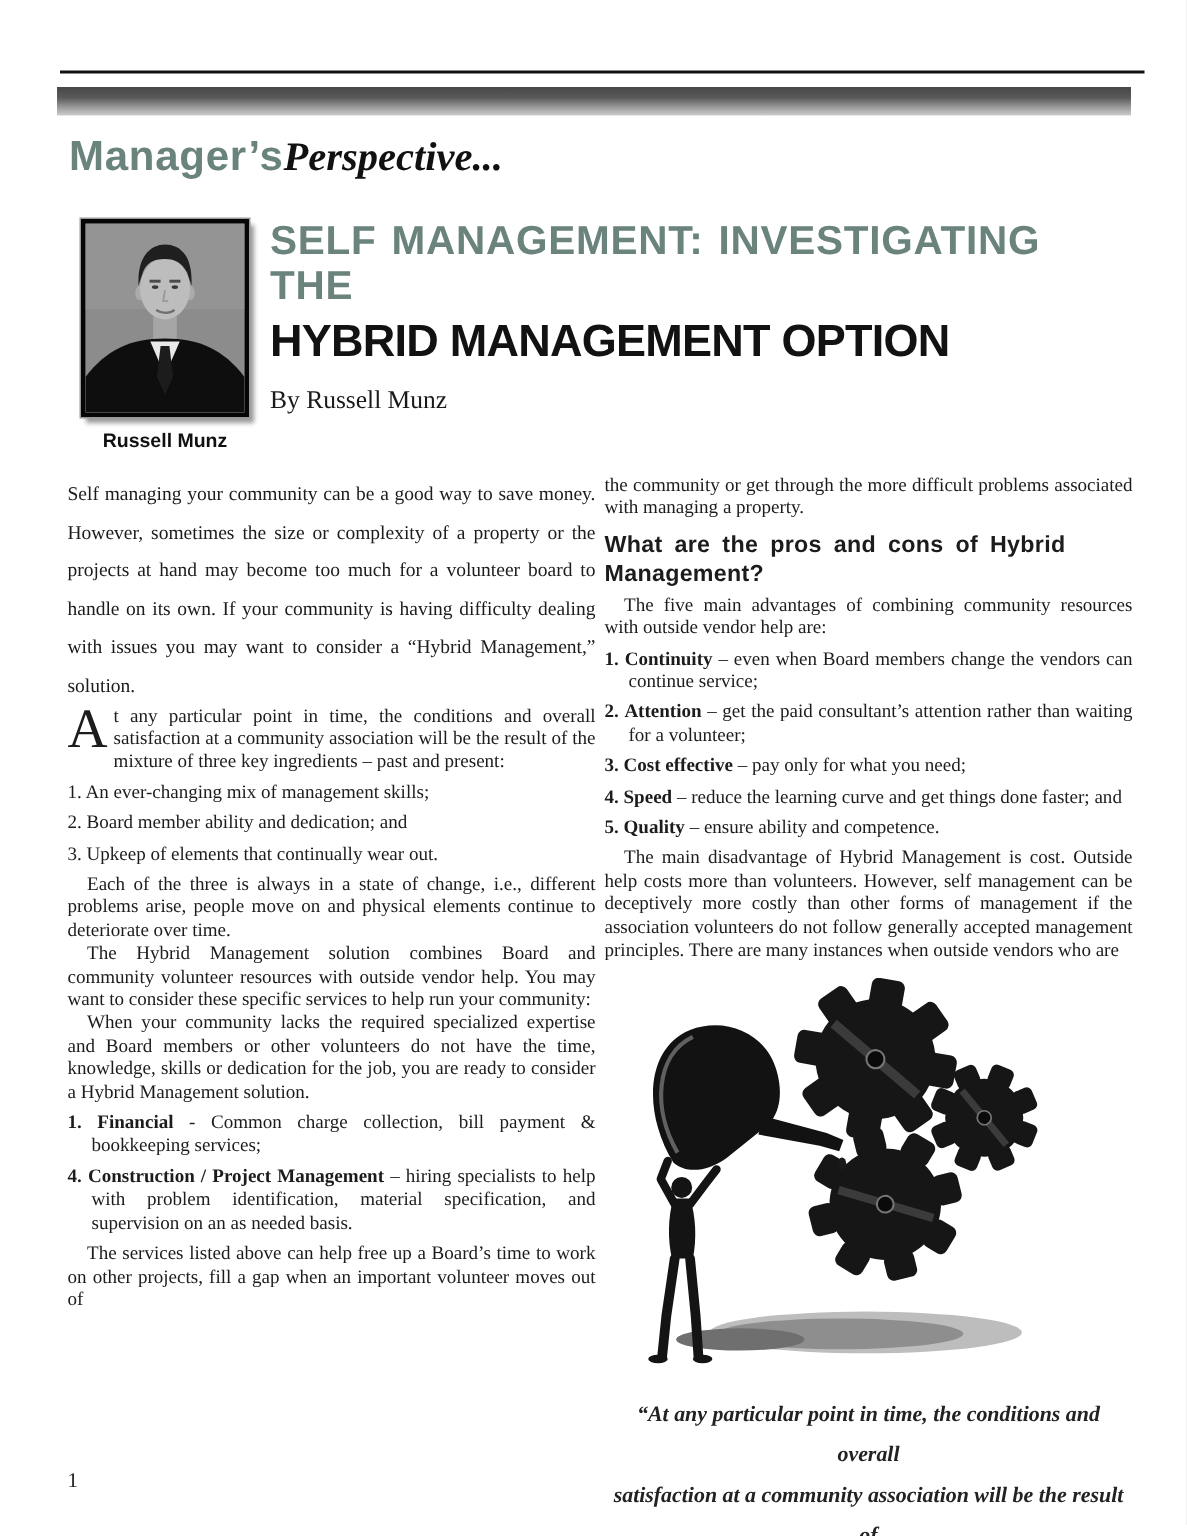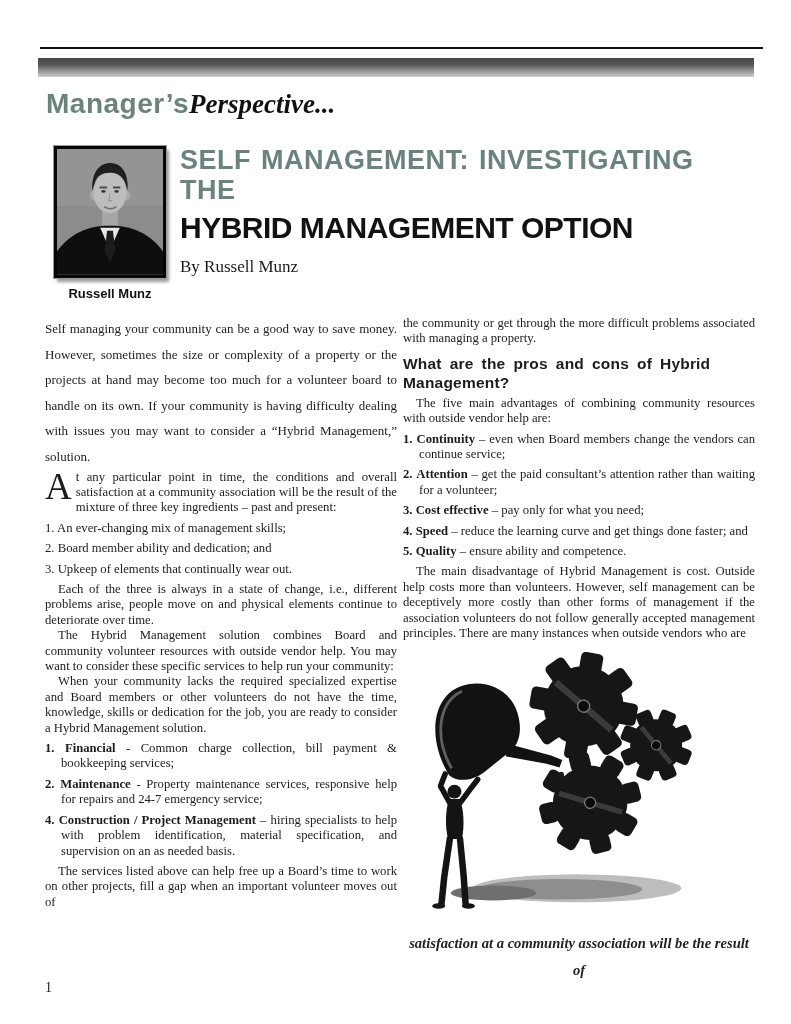--- a/index.html
+++ b/index.html
@@ -124,21 +124,20 @@
 
     <div class="num-item"><span>1.</span> <span>An ever-changing mix of management skills;</span></div>
     <div class="num-item"><span>2.</span> <span>Board member ability and dedication; and</span></div>
     <div class="num-item"><span>3.</span> <span>Upkeep of elements that continually wear out.</span></div>
 
     <p class="p-ind" style="margin-top:5px">Each of the three is always in a state of change, i.e., different problems arise, people move on and physical elements continue to deteriorate over time.</p>
     <p class="p-ind">The Hybrid Management solution combines Board and community volunteer resources with outside vendor help.  You may want to consider these specific services to help run your community:</p>
     <p class="p-ind">When your community lacks the required specialized expertise and Board members or other volunteers do not have the time, knowledge, skills or dedication for the job, you are ready to consider a Hybrid Management solution.</p>
 
     <div class="num-item"><strong>1.</strong> <strong>Financial</strong><span> - Common charge collection, bill payment &amp; bookkeeping services;</span></div>
-    <div class="num-item"><strong>2.</strong> <strong>Maintenance</strong><span> - Property maintenance services, responsive help for repairs and 24-7 emergency service;</span></div>
     <div class="num-item"><strong>4.</strong> <strong>Construction / Project Management</strong><span> – hiring specialists to help with problem identification, material specification, and supervision on an as needed basis.</span></div>
 
     <p class="p-ind" style="margin-top:5px">The services listed above can help free up a Board’s time to work on other projects, fill a gap when an important volunteer moves out of</p>
   </div>
 
   <div class="col col-right">
     <p>the community or get through the more difficult problems associated with managing a property.</p>
 
     <div class="subheading">What are the pros and cons of Hybrid Management?</div>
 
@@ -223,19 +222,20 @@
           <path d="M42,162 L54,146 L61,137" stroke-width="6" fill="none"></path>
           <path d="M31,201 L25,242 L22,271" stroke-width="7" fill="none"></path>
           <path d="M42,201 L46,242 L48,271" stroke-width="7" fill="none"></path>
           <ellipse cx="19" cy="273" rx="7" ry="3" stroke="none"></ellipse>
           <ellipse cx="51" cy="273" rx="7" ry="3" stroke="none"></ellipse>
         </g>
       </svg>
     </div>
 
     <div class="pullquote">
+      <div>“At any particular point in time, the conditions and overall</div>
       <div>satisfaction at a community association will be the result of</div>
 
     </div>
   </div>
 
   <div class="pagenum">1</div>
 </div>
 
 </body></html>

